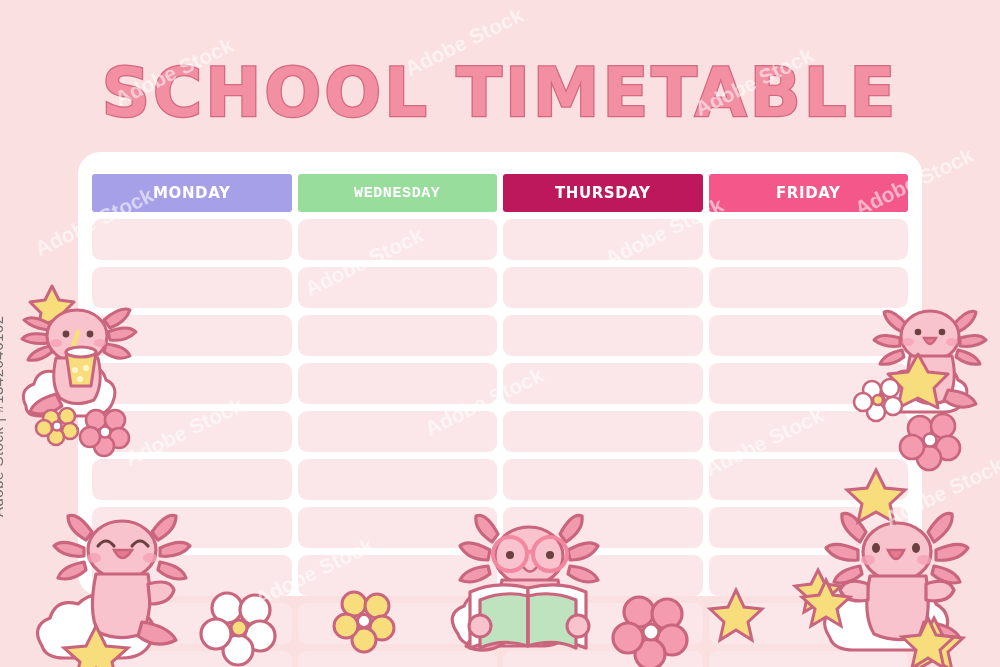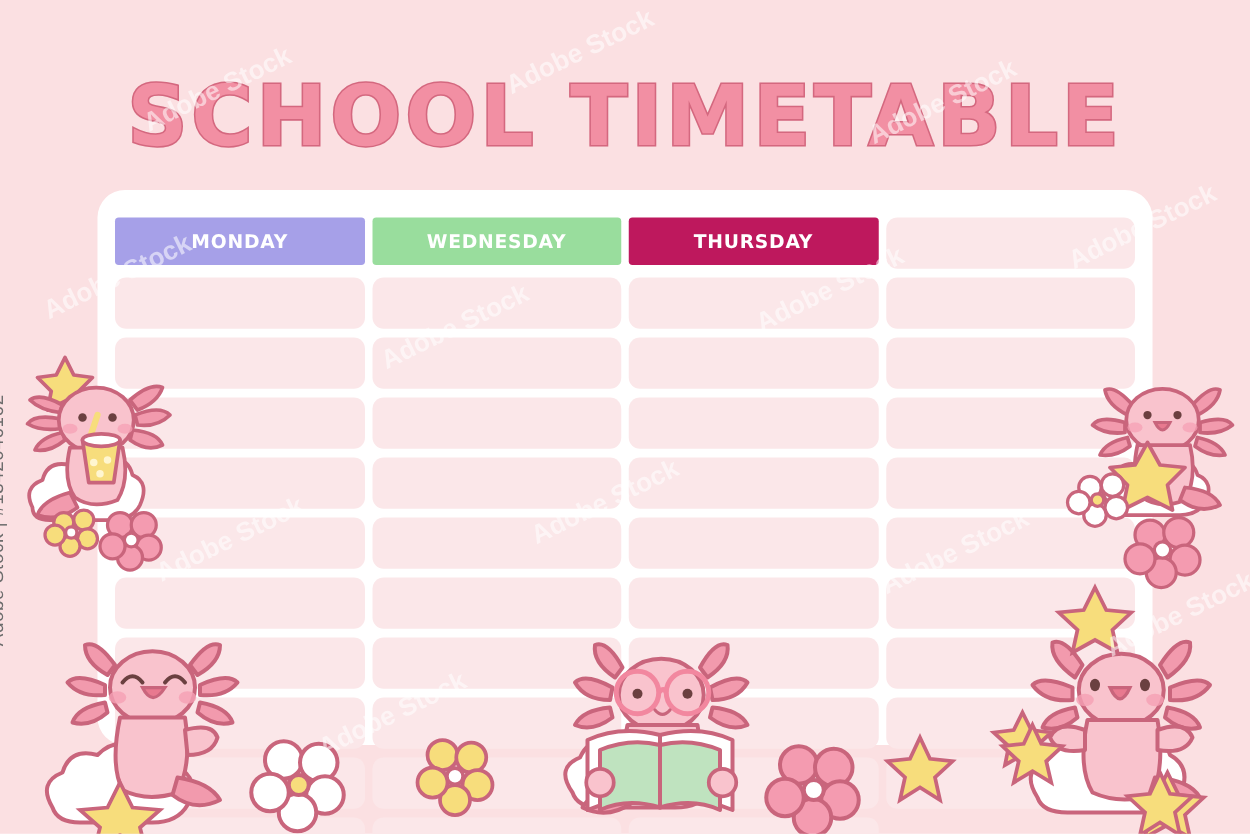--- a/index.html
+++ b/index.html
@@ -115,22 +115,23 @@
   }
 </style>
 </head>
 <body>
 
 <div class="title">SCHOOL TIMETABLE</div>
 
 <div class="panel">
   <div class="grid" id="grid">
       <div class="day-head" style="background: rgb(166, 160, 232);">MONDAY</div>
-      <div class="day-head" style="background: rgb(153, 221, 157);">WEDNESDAY</div>
+      <div class="day-head" style="background: rgb(153, 221, 157); font-family: Liberation Mono, monospace;">WEDNESDAY</div>
       <div class="day-head" style="background: #be185d;">THURSDAY</div>
+      <div class="day-head" style="background: rgb(244, 87, 138);">FRIDAY</div>
       <div class="slot" style="background: rgb(251, 231, 233);"></div>
       <div class="slot" style="background: rgb(251, 231, 233);"></div>
       <div class="slot" style="background: rgb(251, 231, 233);"></div>
       <div class="slot" style="background: rgb(251, 231, 233);"></div>
       <div class="slot" style="background: rgb(251, 231, 233);"></div>
       <div class="slot" style="background: rgb(251, 231, 233);"></div>
       <div class="slot" style="background: rgb(251, 231, 233);"></div>
       <div class="slot" style="background: rgb(251, 231, 233);"></div>
       <div class="slot" style="background: rgb(251, 231, 233);"></div>
       <div class="slot" style="background: rgb(251, 231, 233);"></div>

